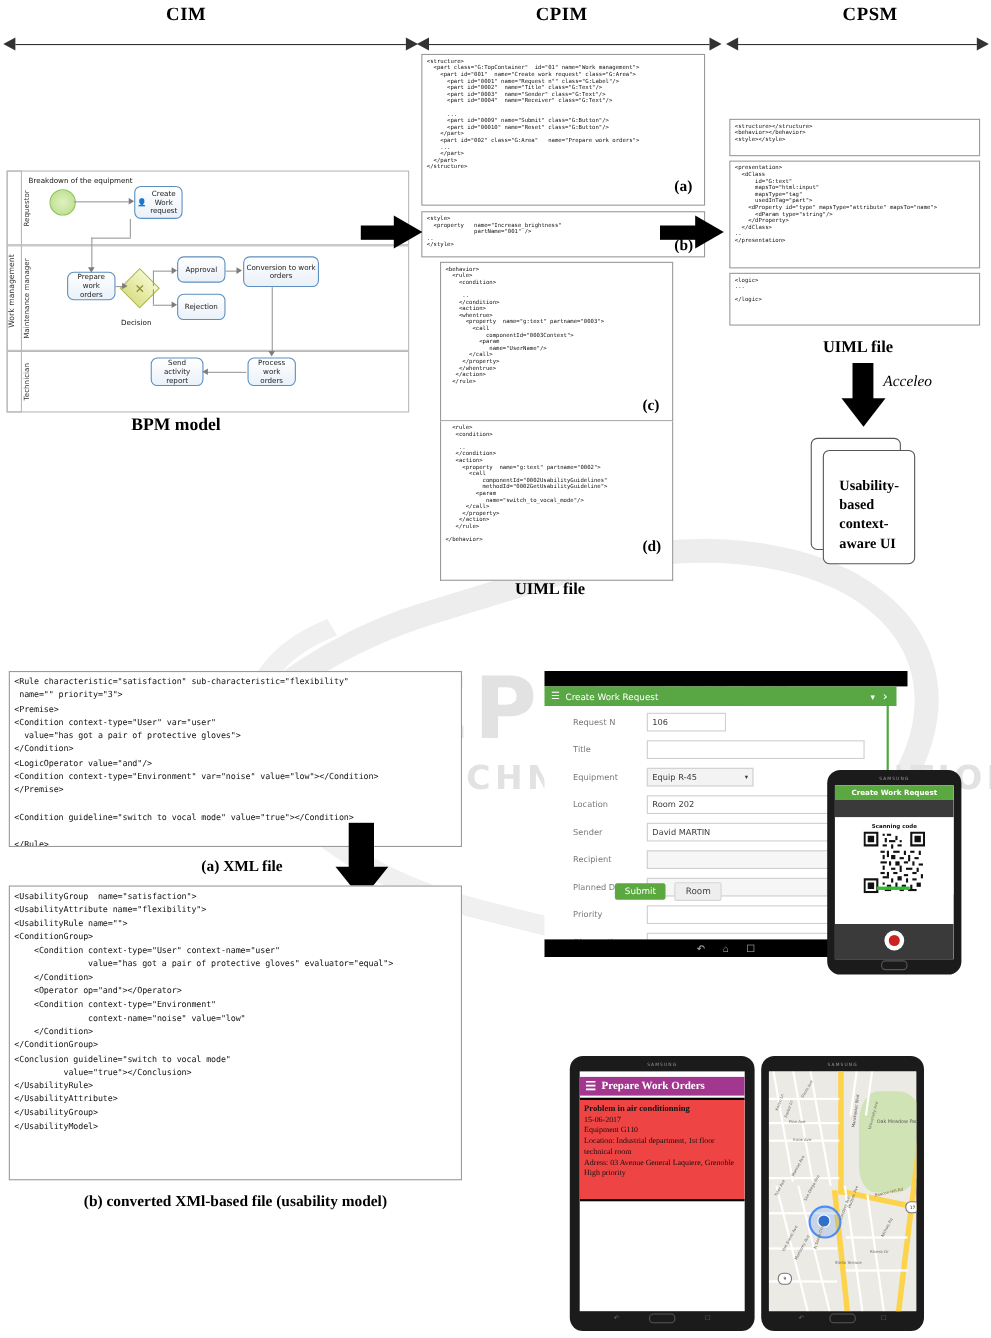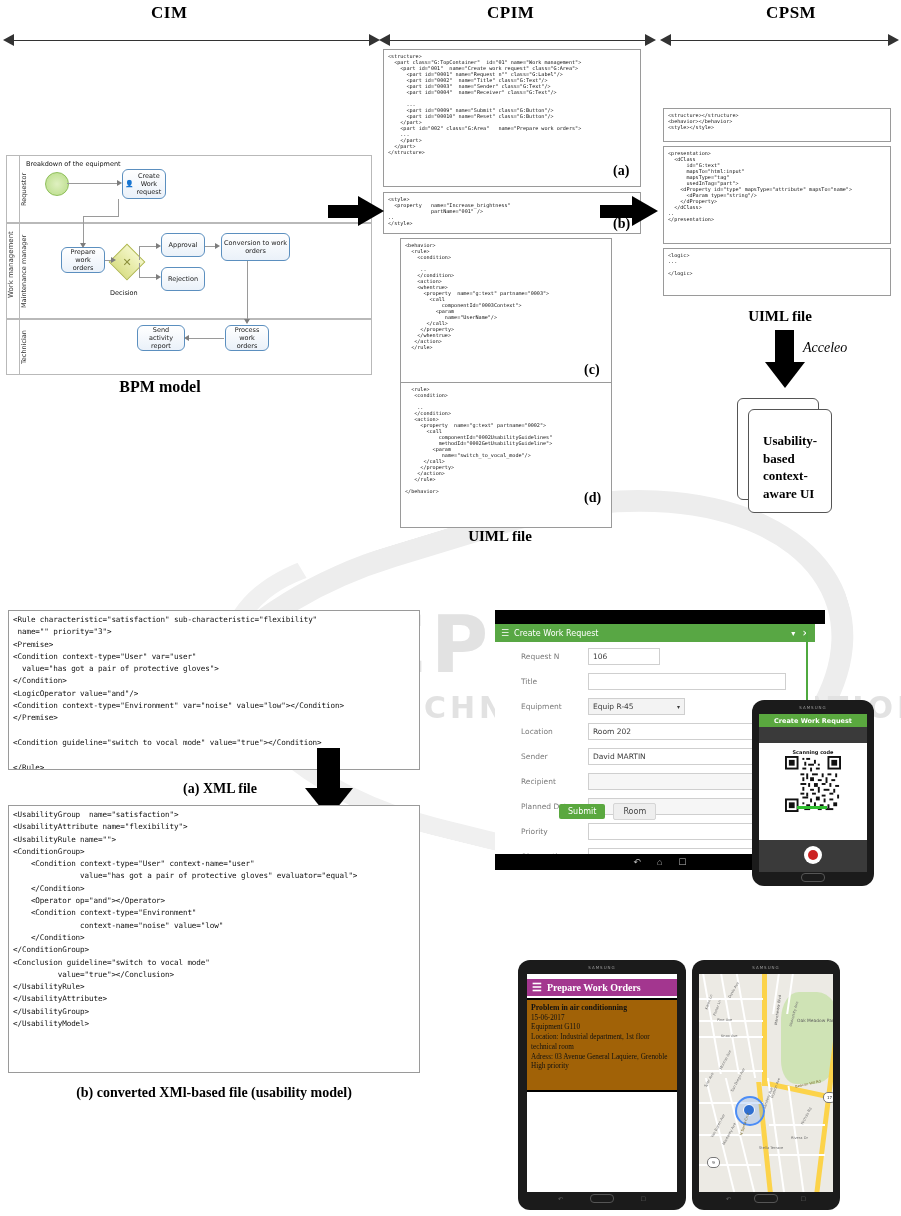--- a/index.html
+++ b/index.html
@@ -177,21 +177,21 @@
   }
   #phone .shutter i{width:10px;height:10px;border-radius:50%;background:#c22;display:block;}
 
   
   #wot .bar{
     position:absolute;left:0;top:5px;width:100%;height:17px;background:#a3368f;
     color:#fff;font-family:"Liberation Serif",serif;font-weight:bold;font-size:10px;
     display:flex;align-items:center;padding-left:5px;box-sizing:border-box;gap:5px;
   }
   #wot .card{
-    position:absolute;left:0;width:100%;background:#a16207;
+    position:absolute;left:0;width:100%;background:#ef4444;
     border-top:2px solid #000;border-bottom:2px solid #000;box-sizing:border-box;
     padding:3px 4px;font-family:"Liberation Serif",serif;font-size:7.2px;line-height:1.35;color:#111;
   }
   #wot .card b{font-size:7.8px;}
 
   
   #mapt .map{position:absolute;left:0;top:0;width:100%;height:100%;background:#eceae4;}
   .road{position:absolute;background:#fff;}
   .road-y{position:absolute;background:#fcd34a;}
   .park{position:absolute;background:#cfe3b5;}

